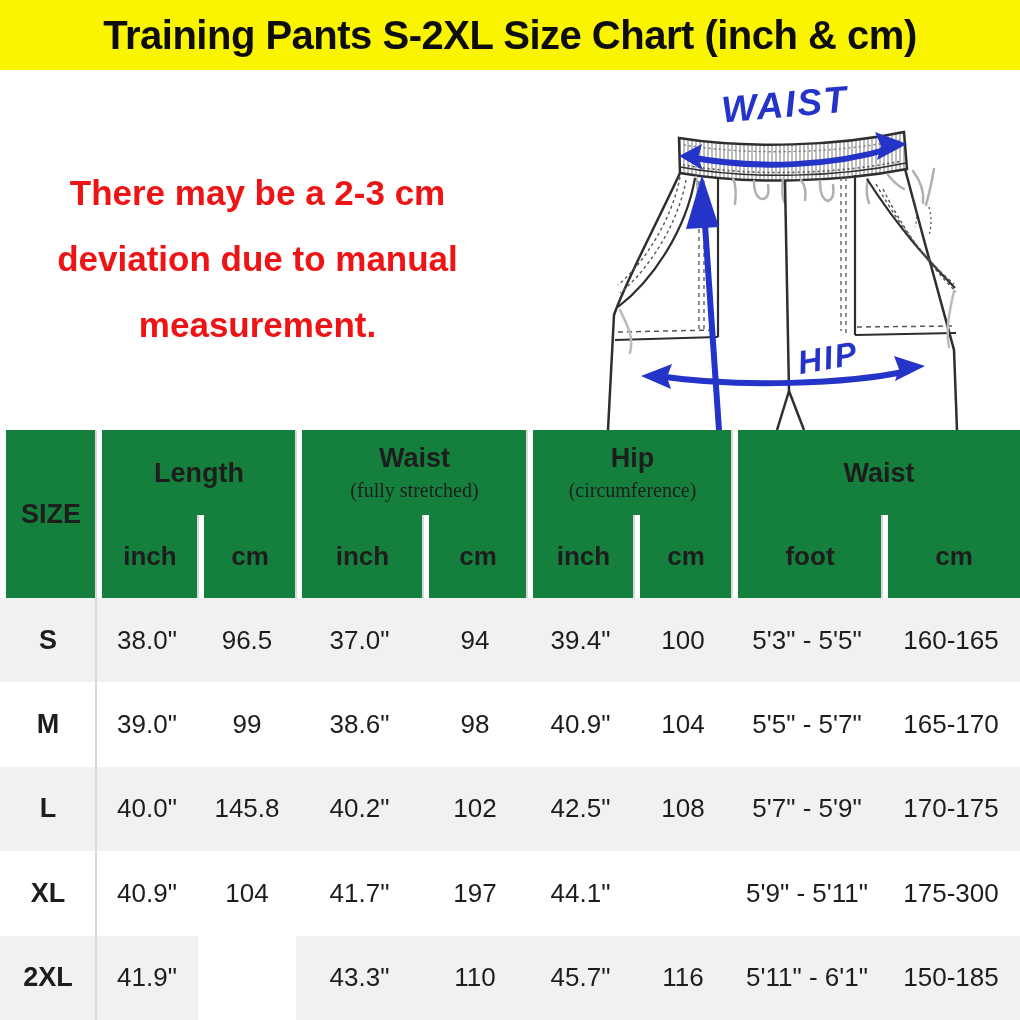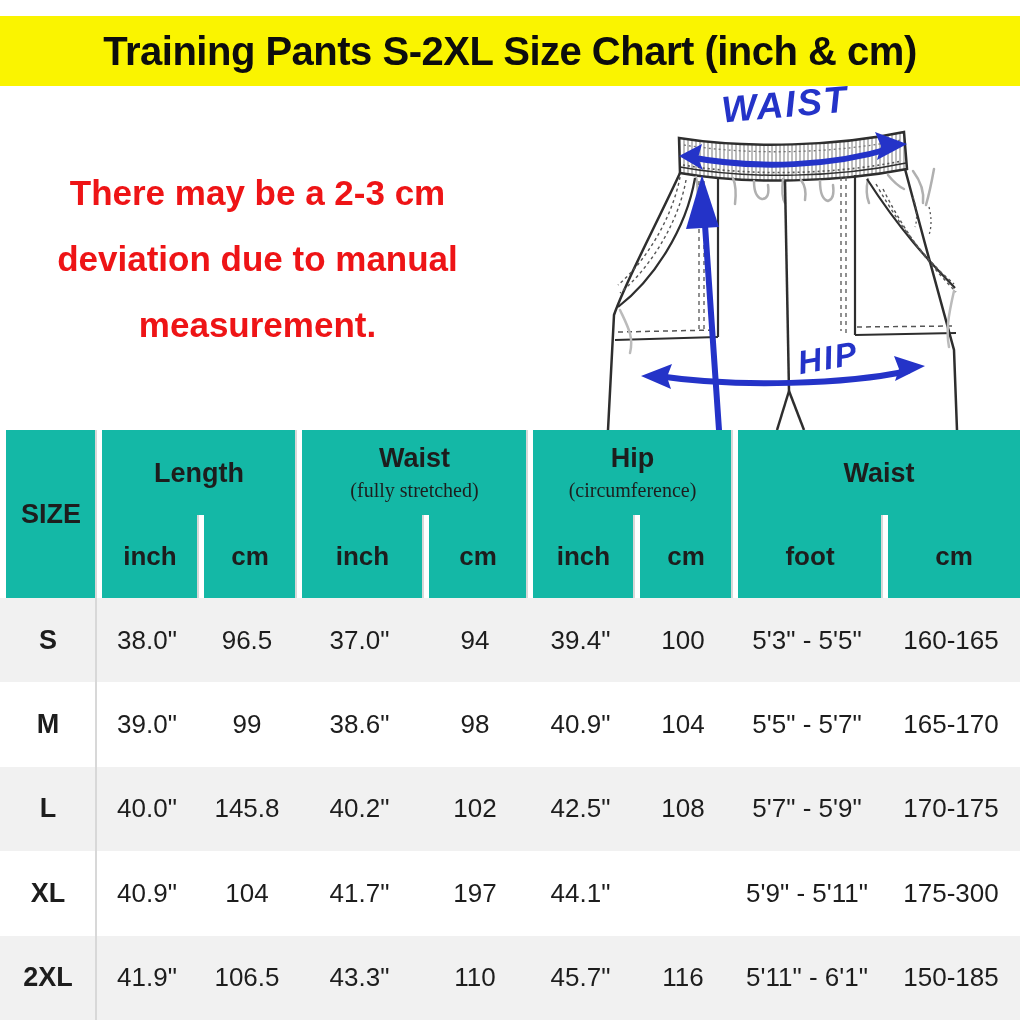--- a/index.html
+++ b/index.html
@@ -1,36 +1,36 @@
 <!DOCTYPE html>
 <html><head>
 <meta charset="utf-8">
 <style>
   html,body{margin:0;padding:0;width:1020px;height:1020px;background:#ffffff;
     font-family:"Liberation Sans",sans-serif;overflow:hidden;}
   .page{position:relative;width:1020px;height:1020px;background:#fff;}
 
   
-  .banner{position:absolute;left:0;top:16px;width:1020px;height:70px;background:#faf400;
+  .banner{position:absolute;left:0;top:0;width:1020px;height:70px;background:#faf400;
     display:flex;align-items:center;justify-content:center;}
   .banner h1{margin:0;font-size:40px;font-weight:800;color:#0d0d0d;letter-spacing:-0.5px;}
 
   
   .note{position:absolute;left:5px;top:160px;width:505px;text-align:center;
     color:#ee1416;font-size:35px;font-weight:700;line-height:66px;}
 
   
   .illu{position:absolute;left:558px;top:85px;width:462px;height:345px;}
 
   
   .size-table{position:absolute;left:0;top:430px;width:1020px;height:590px;
     display:grid;grid-template-columns:96px 102px 98px 127px 104px 107px 98px 150px 138px;
     grid-template-rows:85px 83px 84.4px 84.4px 84.4px 84.4px 84.4px;color:#1d1d1d;}
   .cell{display:flex;align-items:center;justify-content:center;flex-direction:column;}
-  .hbg{background:#14b8a6;margin-left:6px;}
+  .hbg{background:#15803d;margin-left:6px;}
   .rodd{background:#f1f1f1;}
   .reven{background:#ffffff;}
   .ghead{font-size:27px;font-weight:700;}
   .glabel{font-size:27px;font-weight:700;line-height:30px;}
   .gcaption{font-size:20px;font-weight:400;margin-top:6px;font-family:Liberation Serif, serif;}
   .sub{font-size:26px;font-weight:700;}
   .size-cell{font-size:27px;font-weight:700;}
   .val{font-size:26px;font-weight:400;}
   .vd{position:absolute;width:2px;background:#d8d8d8;}
 </style>
@@ -195,21 +195,20 @@
     <div class="cell reven val" style="grid-column:2;grid-row:6">40.9"</div>
     <div class="cell reven val" style="grid-column:3;grid-row:6">104</div>
     <div class="cell reven val" style="grid-column:4;grid-row:6">41.7"</div>
     <div class="cell reven val" style="grid-column:5;grid-row:6">197</div>
     <div class="cell reven val" style="grid-column:6;grid-row:6">44.1"</div>
     <div class="cell reven val" style="grid-column:8;grid-row:6">5'9" - 5'11"</div>
     <div class="cell reven val" style="grid-column:9;grid-row:6">175-300</div>
 
     <div class="cell rodd size-cell" style="grid-column:1;grid-row:7">2XL</div>
     <div class="cell rodd val" style="grid-column:2;grid-row:7">41.9"</div>
-    <div class="cell rodd val" style="grid-column:3;grid-row:7">106.5</div>
     <div class="cell rodd val" style="grid-column:4;grid-row:7">43.3"</div>
     <div class="cell rodd val" style="grid-column:5;grid-row:7">110</div>
     <div class="cell rodd val" style="grid-column:6;grid-row:7">45.7"</div>
     <div class="cell rodd val" style="grid-column:7;grid-row:7">116</div>
     <div class="cell rodd val" style="grid-column:8;grid-row:7">5'11" - 6'1"</div>
     <div class="cell rodd val" style="grid-column:9;grid-row:7">150-185</div>
   </div>
 
   <div class="vd" style="left:95px;top:430px;height:590px"></div>
   <div class="vd" style="left:295px;top:430px;height:168px"></div>

